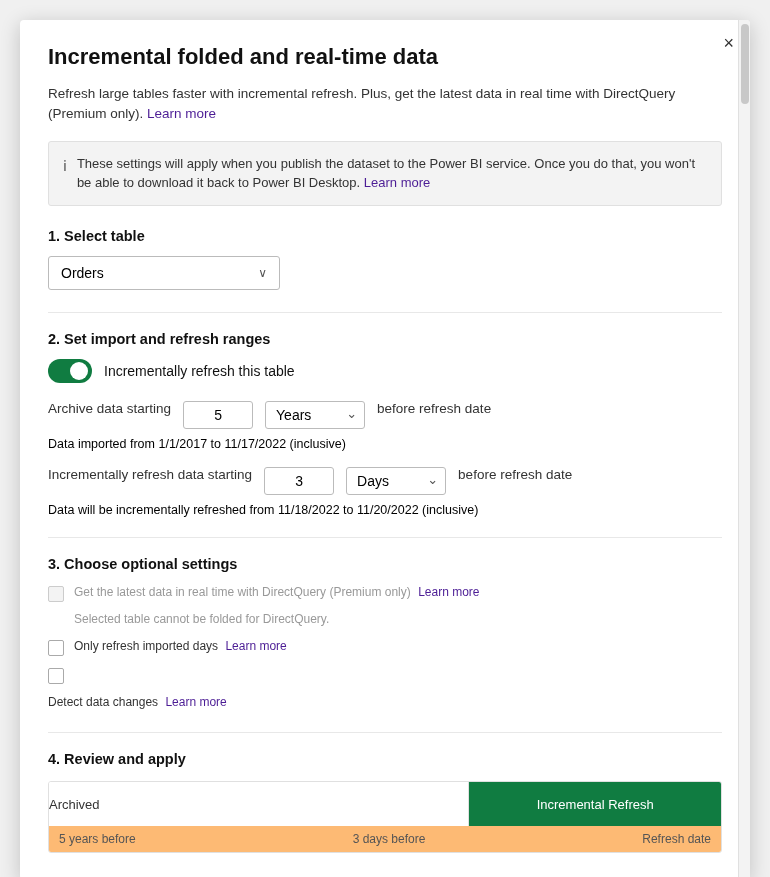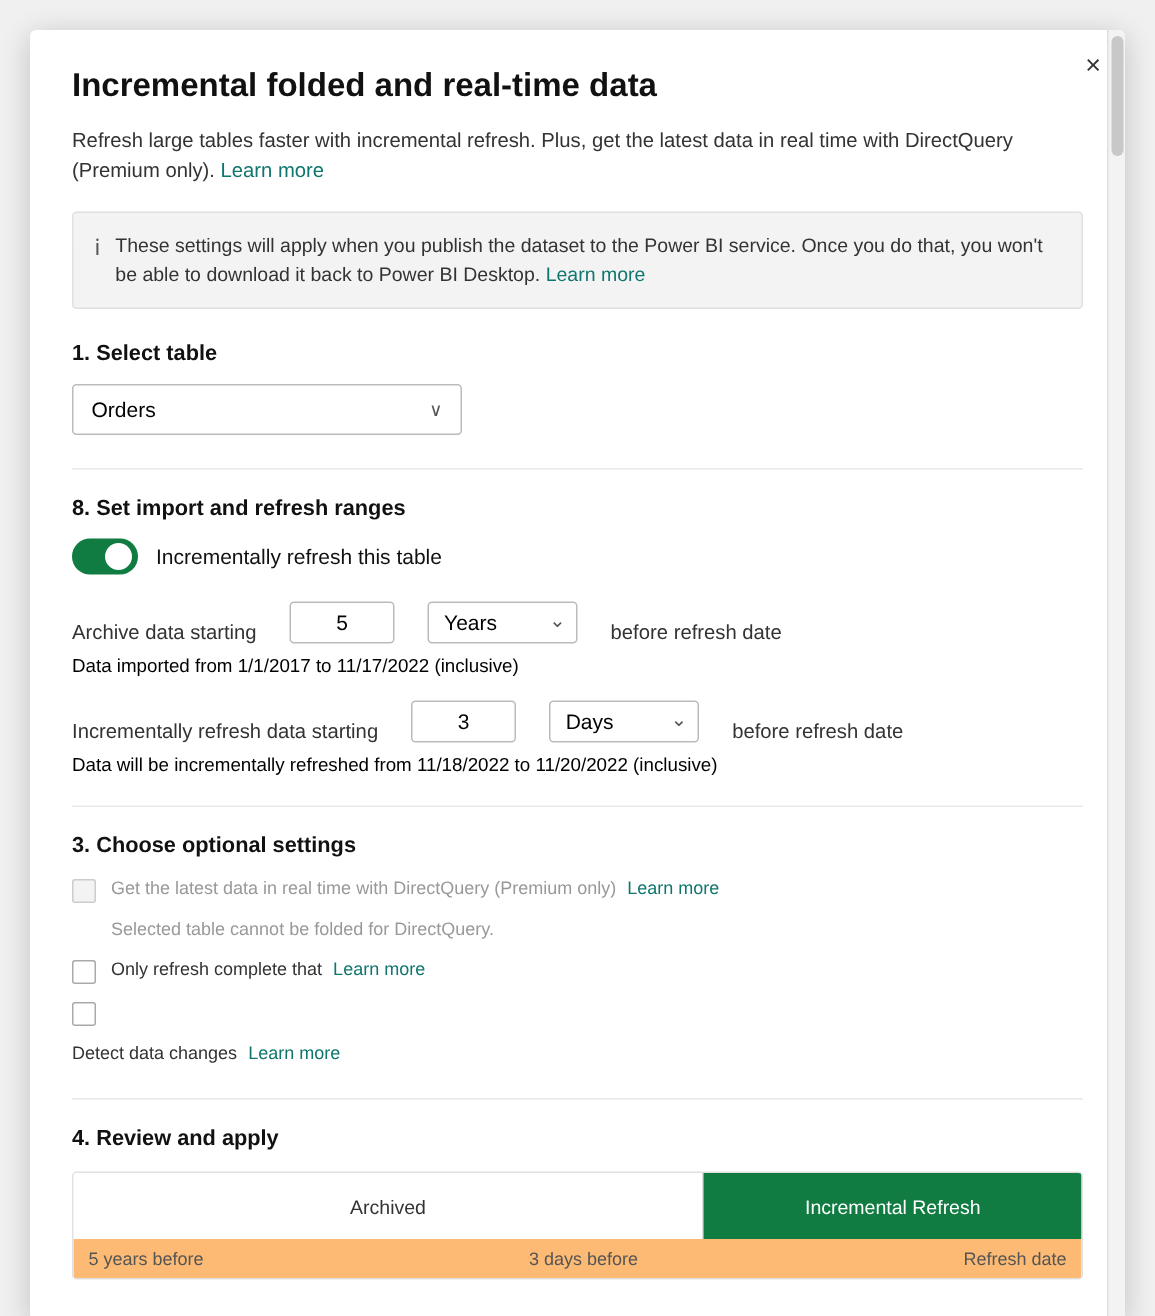--- a/index.html
+++ b/index.html
@@ -40,21 +40,21 @@
       margin-bottom: 14px;
       padding-right: 30px;
     }
     .intro-text {
       font-size: 13.5px;
       color: #333;
       margin-bottom: 16px;
       line-height: 1.5;
     }
     .link {
-      color: #0f766e;
+      color: #4c1d95;
       text-decoration: none;
       cursor: pointer;
     }
     .info-box {
       background: #f3f3f3;
       border: 1px solid #e0e0e0;
       border-radius: 3px;
       padding: 12px 14px;
       display: flex;
       align-items: flex-start;
@@ -77,21 +77,21 @@
       margin-bottom: 12px;
       margin-top: 6px;
     }
     .select-table-section { margin-bottom: 22px; }
     .table-dropdown {
       display: flex;
       align-items: center;
       border: 1px solid #bbb;
       border-radius: 3px;
       padding: 8px 12px;
-      width: 260px;
+      width: 232px;
       justify-content: space-between;
       cursor: pointer;
       background: #fff;
       font-size: 14px;
     }
     .chevron { font-size: 12px; color: #555; }
     .section2 { margin-bottom: 20px; }
     .toggle-row {
       display: flex;
       align-items: center;
@@ -115,22 +115,22 @@
       border-radius: 50%;
       top: 3px;
       right: 4px;
     }
     .toggle-label {
       font-size: 14px;
       color: #111;
     }
     .range-row {
       display: flex;
-      align-items: flex-end;
-      gap: 22px;
+      align-items: flex-start;
+      gap: 12px;
       margin-bottom: 8px;
       flex-wrap: wrap;
     }
     .range-label {
       font-size: 13.5px;
       color: #333;
     }
     .range-input {
       border: 1px solid #bbb;
       border-radius: 3px;
@@ -213,21 +213,21 @@
     }
     .timeline-bar {
       display: flex;
       height: 44px;
     }
     .timeline-archived {
       flex: 5;
       background: #fff;
       display: flex;
       align-items: center;
-      justify-content: center;
+      justify-content: flex-start;
       font-size: 13px;
       color: #333;
       border-right: 1px solid #e0e0e0;
     }
     .timeline-incremental {
       flex: 3;
       background: #107c41;
       display: flex;
       align-items: center;
       justify-content: center;
@@ -294,21 +294,21 @@
     <div class="section-heading">1. Select table</div>
     <div class="table-dropdown">
       <span>Orders</span>
       <span class="chevron">∨</span>
     </div>
   </div>
 
   <hr class="divider">
 
   <div class="section2">
-    <div class="section-heading">8. Set import and refresh ranges</div>
+    <div class="section-heading">2. Set import and refresh ranges</div>
 
     <div class="toggle-row">
       <div class="toggle">
         <div class="toggle-knob"></div>
       </div>
       <span class="toggle-label">Incrementally refresh this table</span>
     </div>
 
     <div class="range-row">
       <span class="range-label">Archive data starting</span>
@@ -349,21 +349,21 @@
       <span class="checkbox-label disabled">
         <span>Get the latest data in real time with DirectQuery (Premium only)</span>
         <a class="link" style="margin-left:4px;">Learn more</a>
       </span>
     </div>
     <div class="disabled-hint">Selected table cannot be folded for DirectQuery.</div>
 
     <div class="checkbox-row">
       <div class="checkbox"></div>
       <span class="checkbox-label">
-        <span>Only refresh complete that</span>
+        <span>Only refresh imported days</span>
         <a class="link" style="margin-left:4px;">Learn more</a>
       </span>
     </div>
 
     <div class="checkbox-row" style="margin-top:10px;flex-direction:column;">
       <div class="checkbox"></div>
       <span class="checkbox-label">
         <span>Detect data changes</span>
         <a class="link" style="margin-left:4px;">Learn more</a>
       </span>

